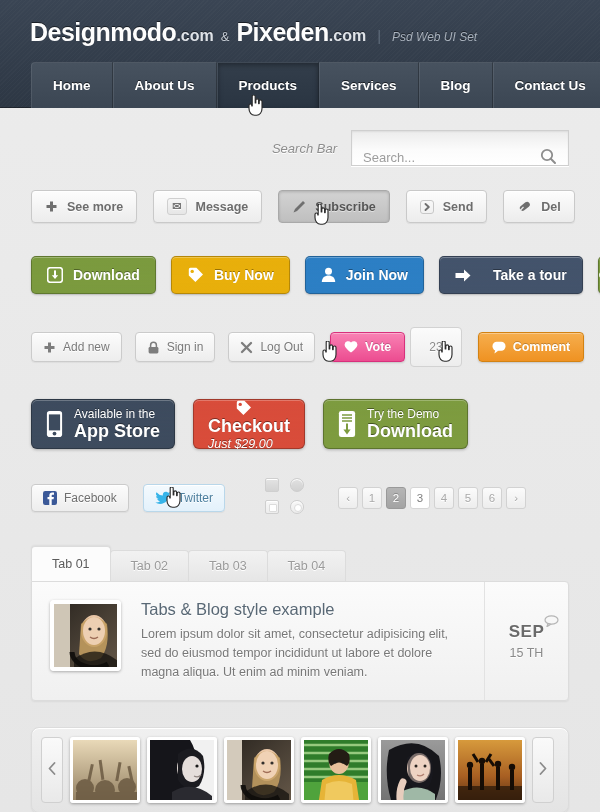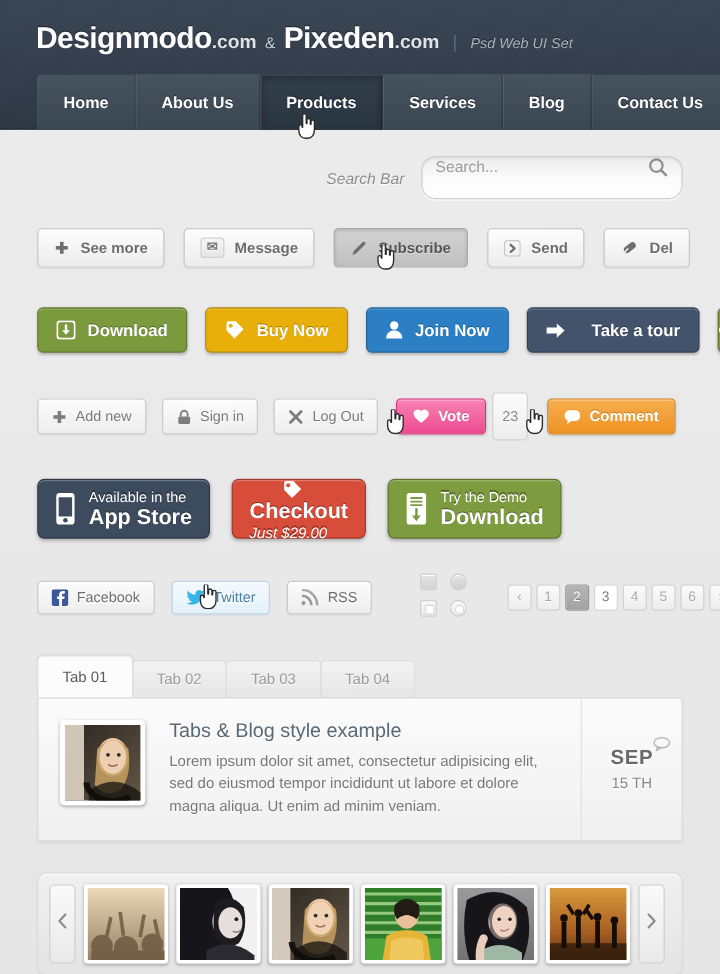--- a/index.html
+++ b/index.html
@@ -85,23 +85,23 @@
   }
   .search-label {
     font-size: 13px; font-style: italic; color: #8d8d8d;
     margin-right: 14px;
     text-shadow: 0 1px 0 #fff;
   }
   .search-box {
     width: 218px; height: 36px;
     background-image: linear-gradient(180deg, #ececec 0%, #fbfbfb 55%, #ffffff 100%);
     border: 1px solid #cfcfcf;
-    border-radius: 12px;
+    border-radius: 0;
     box-shadow: inset 0 1px 2px rgba(0,0,0,0.07), 0 1px 0 #fff;
-    display: flex; align-items: flex-start;
+    display: flex; align-items: flex-end;
     padding: 0 11px;
     position: relative;
   }
   .search-input {
     flex: 1; border: none; background: transparent; outline: none;
     font-family: "Liberation Sans", sans-serif;
     font-size: 13px; color: #7a7a7a;
   }
   .search-input::placeholder { color: #9d9d9d; }
   .mag { width: 17px; height: 17px; flex-shrink: 0; }
@@ -180,21 +180,21 @@
     box-shadow: inset 0 1px 0 rgba(255,255,255,0.35), 0 1px 2px rgba(0,0,0,0.16);
     cursor: pointer;
   }
   .btn-pink .ico { margin-right: 7px; display:inline-flex; align-items:center; }
   .vote-count {
     height: 40px; min-width: 30px;
     display:inline-flex; align-items:center; justify-content:center;
     border:1px solid #d2d2d2; border-radius:4px;
     background-image: linear-gradient(180deg,#fbfbfb,#ededed);
     font-size: 12px; color:#8a8a8a; text-shadow: 0 1px 0 #fff;
-    padding: 0 7px;
+    padding: 0 18px;
   }
   .btn-orange {
     height: 30px; display:inline-flex; align-items:center; padding: 0 13px;
     border-radius: 4px; border: 1px solid #d38212;
     background-image: linear-gradient(180deg, #f6ae4e 0%, #ef9222 100%);
     color: #fff; font-size: 12.5px; font-weight: bold;
     text-shadow: 0 -1px 0 rgba(0,0,0,0.22);
     box-shadow: inset 0 1px 0 rgba(255,255,255,0.35), 0 1px 2px rgba(0,0,0,0.16);
     cursor: pointer;
   }
@@ -575,30 +575,20 @@
         </span>
      <span>Facebook</span>
    </div>
       <div class="btn-social hl">
      <span class="ico">
           <svg width="16" height="14" viewBox="0 0 16 14">
             <path d="M15.6 2.2 a6.2 6.2 0 0 1 -1.8 0.5 a3.1 3.1 0 0 0 1.4 -1.7 a6.2 6.2 0 0 1 -2 0.75 a3.1 3.1 0 0 0 -5.3 2.8 A8.8 8.8 0 0 1 1.5 1.2 a3.1 3.1 0 0 0 0.96 4.15 a3.1 3.1 0 0 1 -1.4 -0.4 a3.1 3.1 0 0 0 2.5 3.05 a3.1 3.1 0 0 1 -1.4 0.05 a3.1 3.1 0 0 0 2.9 2.15 A6.25 6.25 0 0 1 0.3 11.5 a8.8 8.8 0 0 0 4.8 1.4 c5.7 0 8.85 -4.75 8.85 -8.85 v-0.4 a6.3 6.3 0 0 0 1.65 -1.45 z" fill="#37b4e9"></path>
           </svg>
         </span>
      <span>Twitter</span>
-   </div>
-      <div class="btn-social">
-     <span class="ico">
-          <svg width="15" height="14" viewBox="0 0 15 14">
-            <circle cx="1.9" cy="11.6" r="1.7" fill="#9a9a9a"></circle>
-                <path d="M0.6 6.5 a6.8 6.8 0 0 1 6.8 6.8 h2.1 A8.9 8.9 0 0 0 0.6 4.4 Z" fill="#9a9a9a"></path>
-                <path d="M0.6 1.6 a11.7 11.7 0 0 1 11.7 11.7 h2.1 A13.8 13.8 0 0 0 0.6 -0.5 Z" fill="#9a9a9a" opacity="0.9"></path>
-          </svg>
-        </span>
-     <span>RSS</span>
    </div>
     </div>
   <div class="checks" style="margin-left:40px;">
     <div class="cb"></div>
     <div class="rb"></div>
     <div class="cb out"></div>
     <div class="rb out"></div>
   </div>
   <div class="pager" style="margin-left:26px;" id="pager">
       <div class="pg">‹</div>

